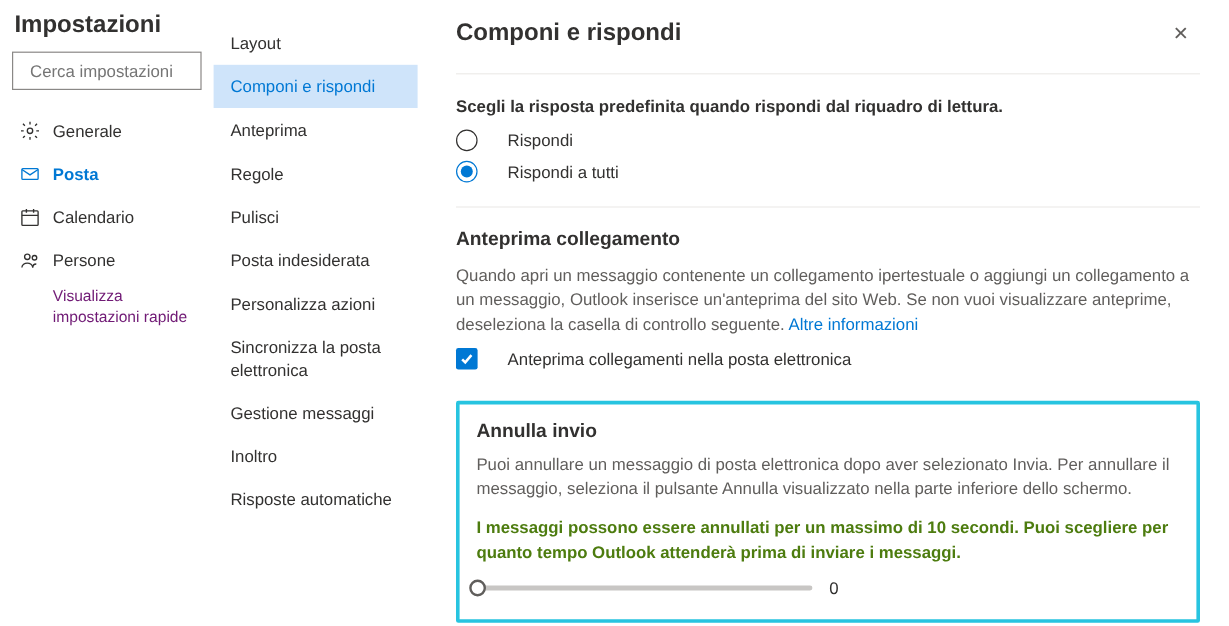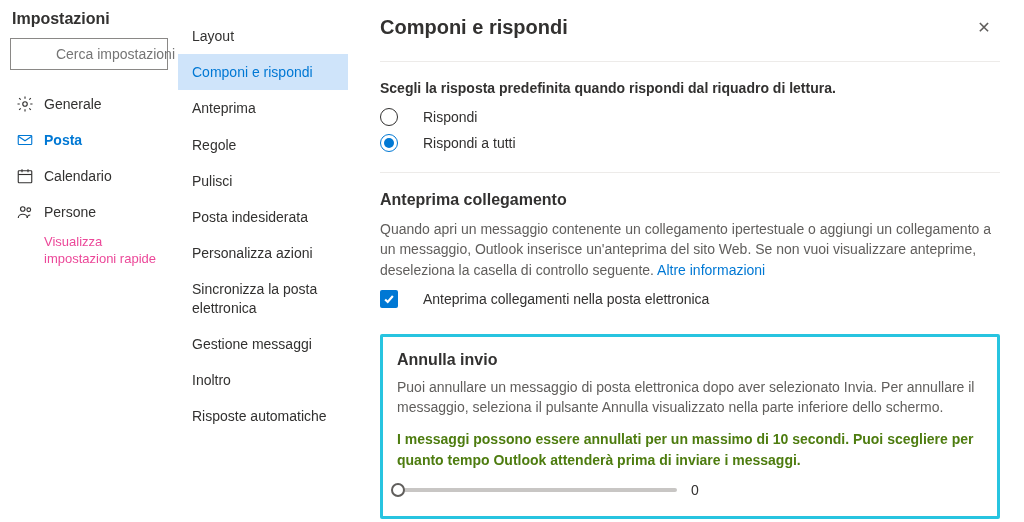--- a/index.html
+++ b/index.html
@@ -13,49 +13,48 @@
     overflow: hidden;
     display: flex;
   }
   
   .col-left {
     width: 178px;
     padding: 10px 10px 0 10px;
     flex-shrink: 0;
   }
   .col-left h1 {
-    font-size: 16px;
+    font-size: 20px;
     font-weight: 600;
     margin-bottom: 10px;
     padding-left: 2px;
   }
   .search-wrap {
     display: flex;
     align-items: center;
     border: 1px solid #8a8886;
     height: 32px;
     padding: 0 8px;
     margin-bottom: 16px;
   }
   .search-wrap svg { width: 16px; height: 16px; margin-right: 6px; }
   .search-wrap input {
     border: none; outline: none; flex: 1; font-size: 14px; color: #605e5c;
     background: transparent;
-    text-align: center;
   }
   .nav-item {
     display: flex; align-items: center;
     height: 36px; padding: 0 6px;
     cursor: pointer;
     color: #323130;
   }
   .nav-item svg { width: 18px; height: 18px; margin-right: 10px; stroke: currentColor; fill: none; }
   .nav-item.selected { color: #0078d4; font-weight: 600; }
   .quick-link {
-    color: #ec4899; font-size: 13px;
+    color: #701a75; font-size: 13px;
     padding: 4px 6px 4px 34px; line-height: 1.3;
     cursor: pointer;
   }
   
   .col-mid {
     width: 170px;
     padding-top: 18px;
     flex-shrink: 0;
   }
   .sub-item {

